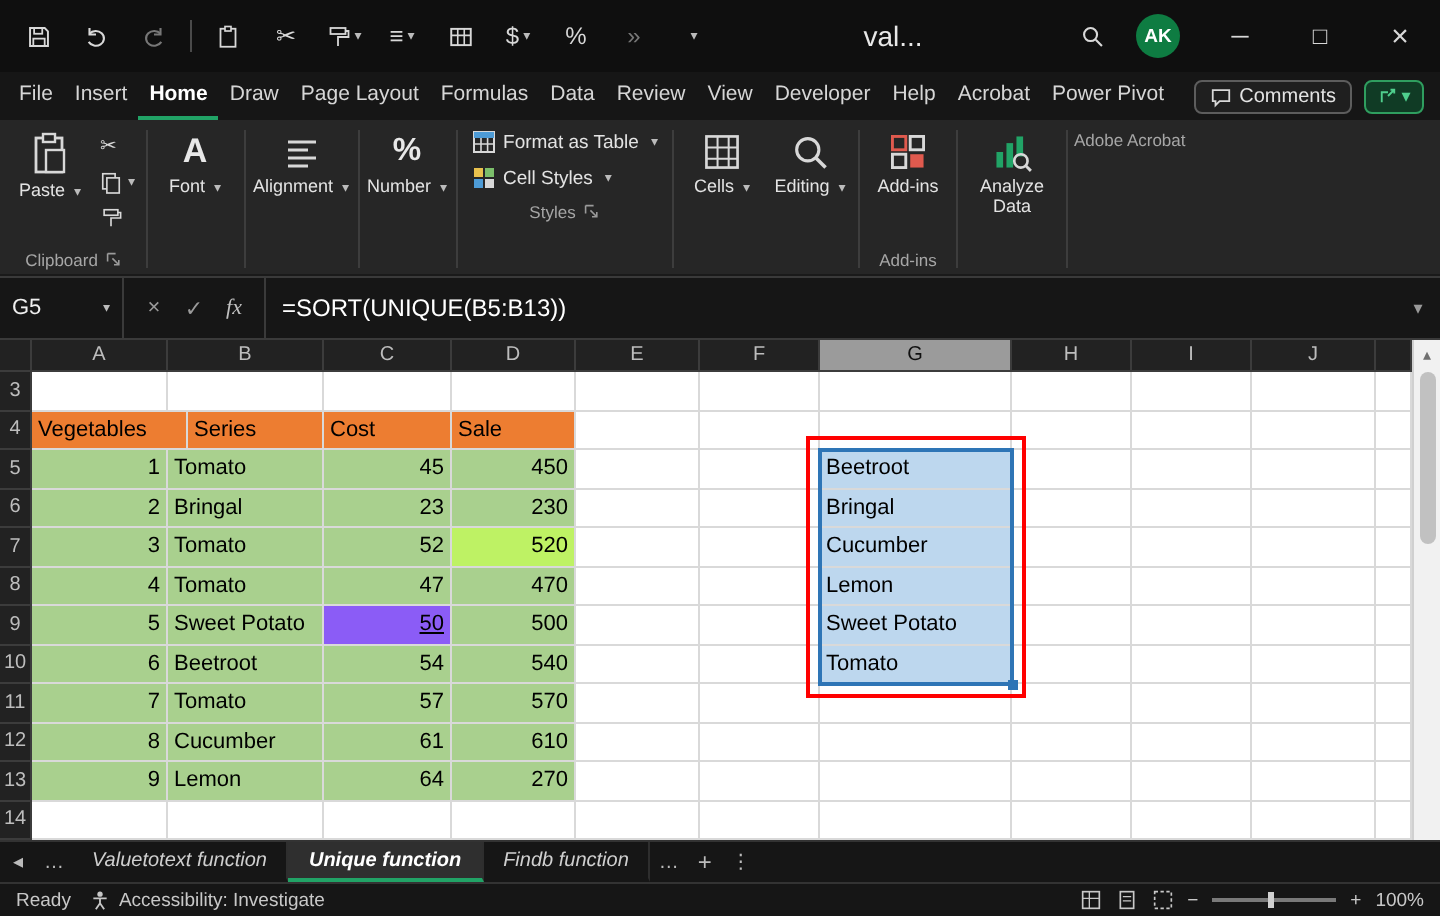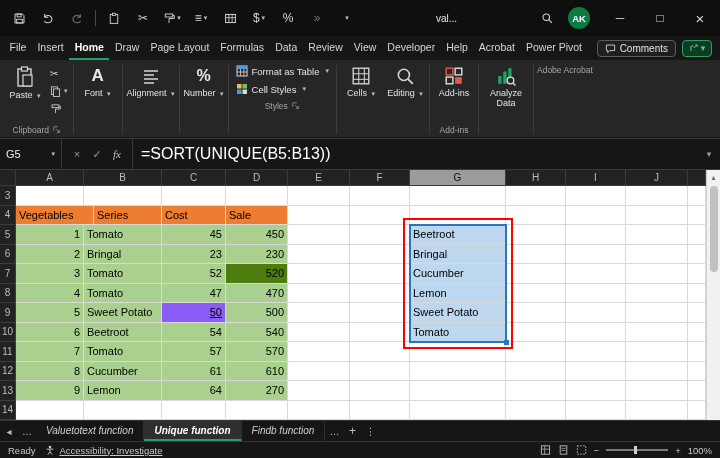--- a/index.html
+++ b/index.html
@@ -12,21 +12,21 @@
     padding-left:8px; color:#ddd; gap:7px; }
   .autosave { background:#f5f5f5; color:#1a1a1a; border-radius:11px; height:20px;
     display:flex; align-items:center; gap:5px; padding:0 8px; font-size:10px; }
   .toggle { width:22px; height:12px; border-radius:6px; background:#6d6d6d; position:relative; }
   .toggle .knob { position:absolute; left:1px; top:1px; width:10px; height:10px; border-radius:50%; background:#fff; }
   .tbico { width:22px; height:24px; display:flex; align-items:center; justify-content:center;
     color:#d8d8d8; font-size:12px; flex:none; }
   .tbico.dim { color:#777; }
   .tbsep { width:1px; height:16px; background:#4a4a4a; }
   .crt { font-size:7px; color:#bbb; margin-left:2px; }
-  .tb-title { margin-left:auto; font-size:10px; color:#e8e8e8; display:flex; align-items:center; gap:3px; }
+  .tb-title { margin-left:auto; font-size:14px; color:#e8e8e8; display:flex; align-items:center; gap:3px; }
   .tb-right { margin-left:auto; display:flex; align-items:center; }
   .avatar { width:22px; height:22px; border-radius:50%; background:#0e7c42; color:#fff;
     font-size:9.5px; font-weight:bold; display:flex; align-items:center; justify-content:center; margin:0 10px; }
   .winbtn { width:40px; height:36px; display:flex; align-items:center; justify-content:center;
     color:#d8d8d8; font-size:12px; }
 
   
   .menubar { height:24px; background:#161616; display:flex; align-items:stretch; padding-left:4px; }
   .menu-item { padding:0 5.5px; font-size:10.5px; color:#d6d6d6; display:flex; align-items:center;
     border-bottom:2.5px solid transparent; white-space:nowrap; }
@@ -56,21 +56,21 @@
   .styles-col { display:flex; flex-direction:column; justify-content:flex-start; }
 
   
   .formulabar { height:32px; background:#161616; border-top:1px solid #3a3a3a; border-bottom:1px solid #3a3a3a;
     display:flex; align-items:stretch; }
   .namebox { width:62px; display:flex; align-items:center; justify-content:space-between; padding:0 6px;
     color:#eee; font-size:11px; border-right:1px solid #3a3a3a; }
   .fxbtns { display:flex; align-items:center; gap:2px; padding:0 6px; border-right:1px solid #3a3a3a; }
   .fxb { width:18px; text-align:center; color:#9a9a9a; font-size:11px; }
   .fxb.fx { font-style:italic; font-family:"Liberation Serif", serif; color:#c0c0c0; }
-  .formula-text { flex:1; display:flex; align-items:center; padding-left:8px; color:#fff; font-size:16px; }
+  .formula-text { flex:1; display:flex; align-items:center; padding-left:8px; color:#fff; font-size:12px; }
   .fb-expand { width:22px; display:flex; align-items:center; justify-content:center; color:#9a9a9a; font-size:9px; }
 
   
   .grid-area { position:relative; height:250px; background:#fff; display:flex; }
   #grid-cells { width:706px; }
   .g-hrow { display:flex; height:16px; }
   .g-corner { width:16px; background:#222; border-right:1px solid #3c3c3c; border-bottom:1px solid #3c3c3c; flex:none; }
   .g-colhdr { background:#222; color:#bdbdbd; font-size:10px; display:flex; align-items:center;
     justify-content:center; border-right:1px solid #3c3c3c; border-bottom:1px solid #3c3c3c; flex:none; }
   .g-colhdr.sel { background:#9b9b9b; color:#101010; }
@@ -485,21 +485,21 @@
           <div class="g-cell" style="width: 60px;"></div>
           <div class="g-cell" style="width: 60px;"></div>
           <div class="g-cell" style="width: 62px;"></div>
           <div class="g-cell" style="width: 18px;"></div>
         </div>
         <div class="g-row">
           <div class="g-rowhdr">7</div>
           <div class="g-cell num" style="width: 68px; background: rgb(169, 208, 142);">3</div>
           <div class="g-cell" style="width: 78px; background: rgb(169, 208, 142);">Tomato</div>
           <div class="g-cell num" style="width: 64px; background: rgb(169, 208, 142);">52</div>
-          <div class="g-cell num" style="width: 62px; background: #4d7c0f;">520</div>
+          <div class="g-cell num" style="width: 62px; background: #bef264;">520</div>
           <div class="g-cell" style="width: 62px;"></div>
           <div class="g-cell" style="width: 60px;"></div>
           <div class="g-cell" style="width: 96px; background: rgb(189, 215, 238);">Cucumber</div>
           <div class="g-cell" style="width: 60px;"></div>
           <div class="g-cell" style="width: 60px;"></div>
           <div class="g-cell" style="width: 62px;"></div>
           <div class="g-cell" style="width: 18px;"></div>
         </div>
         <div class="g-row">
           <div class="g-rowhdr">8</div>
@@ -617,21 +617,21 @@
         <div class="tab active">Unique function</div>
         <div class="tab">Findb function</div>
       </div>
     <div class="st-nav">…</div>
     <div class="st-nav" style="font-size:12px;">+</div>
     <div class="st-nav">⋮</div>
   </div>
 
   <div class="statusbar">
     <span>Ready</span>
-    <span style="display:flex;align-items:center;gap:4px;text-decoration:underline;">
+    <span style="display:flex;align-items:center;gap:4px;">
       <svg width="10" height="10" viewBox="0 0 12 12">
           <circle cx="6" cy="2.5" r="1.6" fill="#c8c8c8"></circle>
           <path d="M2 5 h8 M6 5 v3 M6 8 l-2.5 3.5 M6 8 l2.5 3.5" stroke="#c8c8c8" stroke-width="1.1" fill="none"></path>
         </svg>
       <span>Accessibility: Investigate</span>
     </span>
     <div class="sb-right">
       <span class="sb-ico">
           <svg width="11" height="10" viewBox="0 0 12 12">
             <rect x="1" y="1" width="10" height="10" fill="none" stroke="#c8c8c8" stroke-width="1"></rect>

